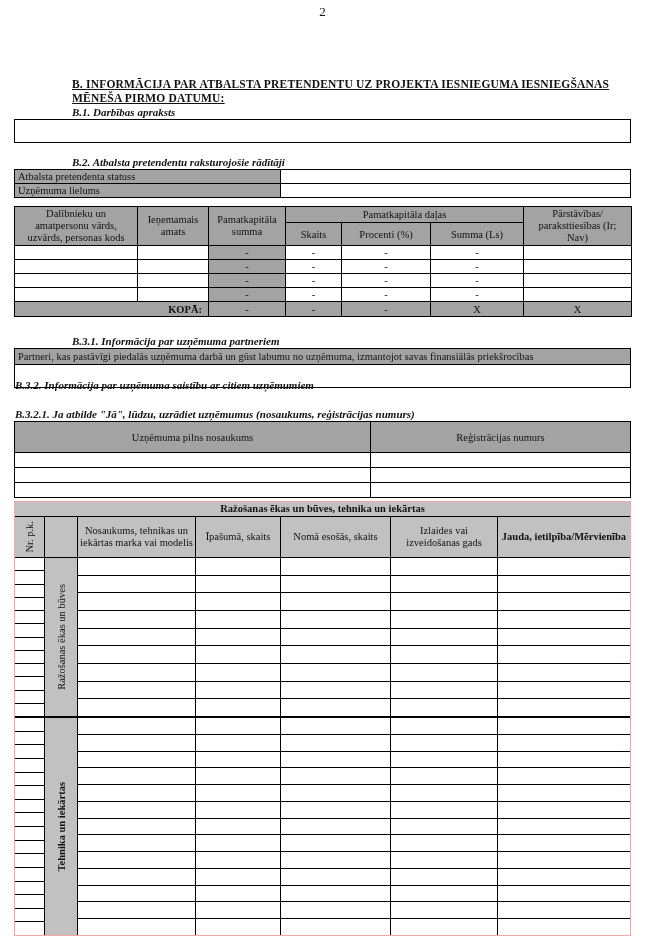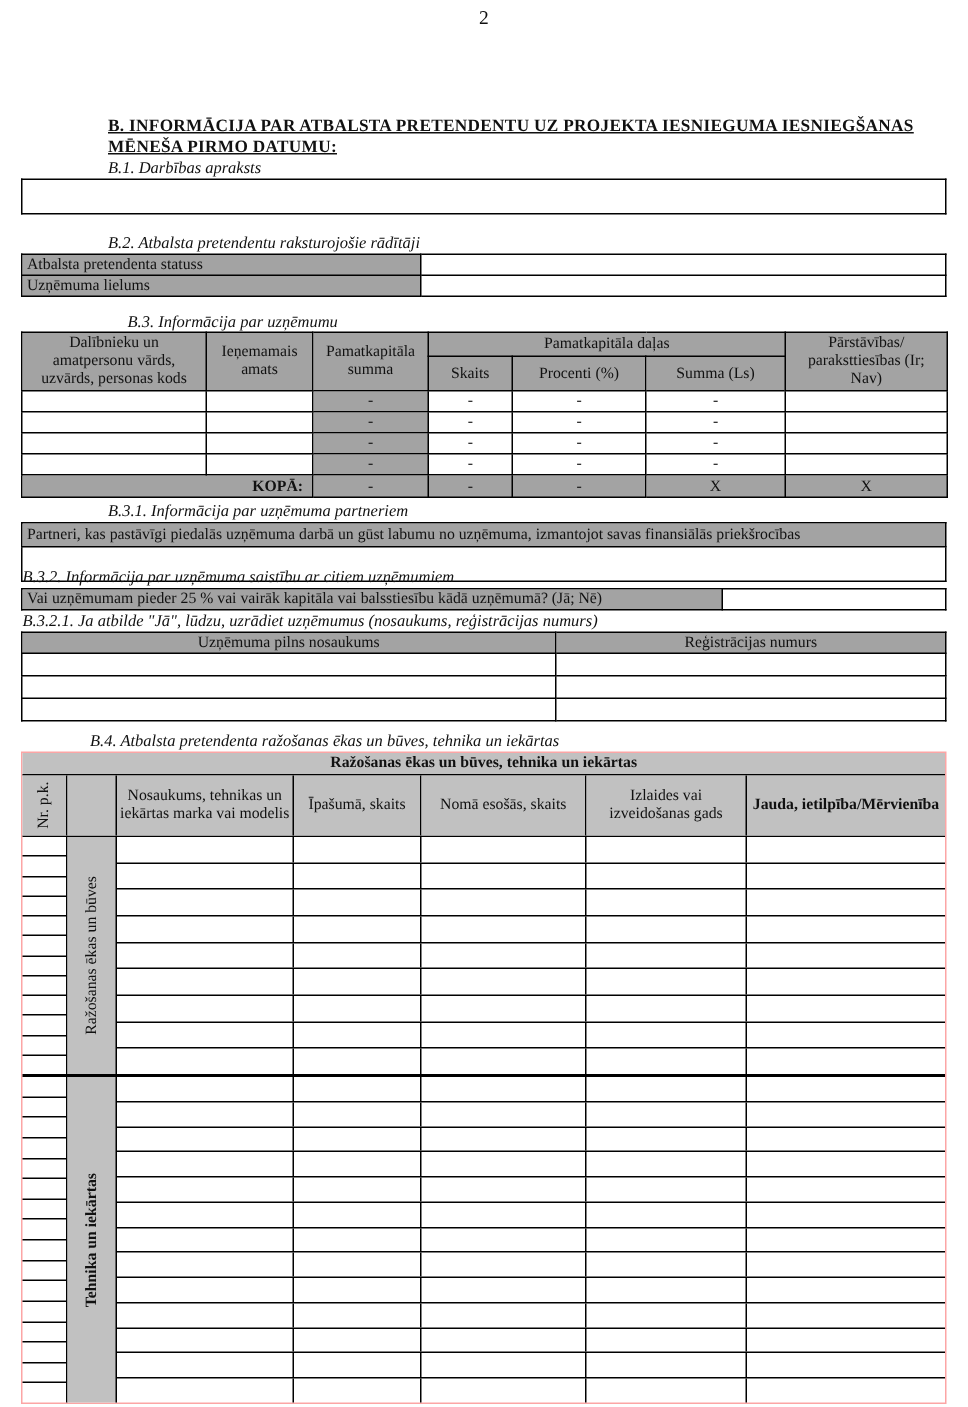--- a/index.html
+++ b/index.html
@@ -3,29 +3,29 @@
 <meta charset="utf-8">
 <style>
   html,body{margin:0;padding:0;background:#fff;}
   .page{position:relative;width:645px;height:938px;background:#fff;overflow:hidden;
         font-family:"Liberation Serif","DejaVu Serif",serif;color:#111;font-size:10.5px;}
   .abs{position:absolute;}
   
   .page-num{top:4px;left:0;width:645px;text-align:center;font-size:13px;}
   .main-heading{top:77px;left:72px;width:555px;font-weight:bold;font-size:11.5px;line-height:14px;
                 text-decoration:underline;letter-spacing:.2px;}
-  .sec-heading{font-weight:normal;font-style:italic;font-size:11px;white-space:nowrap;}
+  .sec-heading{font-weight:bold;font-style:italic;font-size:11px;white-space:nowrap;}
   
   table{border-collapse:collapse;table-layout:fixed;width:617px;}
   td{border:1px solid #000;padding:1px 3px;vertical-align:middle;overflow:hidden;}
   .fill{background:#a3a3a3;}
   .ctr{text-align:center;}
   .ital{font-style:italic;}
   .bold{font-weight:bold;}
-  .h14{height:14px;} .h15{height:13px;} .h16{height:14px;font-family:Liberation Serif, serif;} .h17{height:15px;}
+  .h14{height:14px;} .h15{height:13px;} .h16{height:31px;font-family:Liberation Serif, serif;} .h17{height:15px;}
   .h20{height:19px;} .h21{height:20px;}
   
   .b4-table{position:absolute;left:14px;top:501px;width:615px;border:1px solid #fca5a5;
             box-sizing:content-box;}
   .b4-title-row{height:14px;line-height:14px;background:#c1c1c1;border-bottom:1px solid #000;
                 font-weight:bold;text-align:center;}
   .b4-header{display:flex;height:40px;border-bottom:1px solid #000;}
   .b4-header > div{background:#c1c1c1;border-right:1px solid #000;display:flex;
                    align-items:center;justify-content:center;text-align:center;
                    line-height:12px;padding:1px;box-sizing:border-box;}
@@ -84,21 +84,21 @@
       <td></td>
     </tr>
     <tr class="h14">
       <td class="fill">Uzņēmuma lielums</td>
       <td></td>
     </tr>
   </tbody>
     </table>
 
   <div class="abs sec-heading" style="top:209px;left:85px;">B.3. Informācija par uzņēmumu</div>
-  <table class="abs" style="top:221px;left:14px;">
+  <table class="abs" style="top:206px;left:14px;">
     <colgroup>
       <col style="width:123px">
         <col style="width:71px">
         <col style="width:77px">
       <col style="width:56px">
         <col style="width:89px">
         <col style="width:93px">
         <col style="width:108px">
     </colgroup>
     <tbody>
@@ -167,32 +167,20 @@
         <tr>
           <td class="fill h15">Partneri, kas pastāvīgi piedalās uzņēmuma darbā un gūst labumu no uzņēmuma, izmantojot savas finansiālās priekšrocības</td>
         </tr>
     <tr>
           <td class="h21"></td>
         </tr>
   </tbody>
     </table>
 
   <div class="abs sec-heading" style="top:379px;left:15px;">B.3.2. Informācija par uzņēmuma saistību ar citiem uzņēmumiem</div>
-  <table class="abs" style="top:392px;left:14px;">
-    <colgroup>
-        <col style="width:467px">
-        <col>
-      </colgroup>
-    <tbody>
-        <tr class="h15">
-      <td class="fill">Vai uzņēmumam pieder 25 % vai vairāk kapitāla vai balsstiesību kādā uzņēmumā? (Jā; Nē)</td>
-      <td></td>
-    </tr>
-  </tbody>
-    </table>
 
   <div class="abs sec-heading" style="top:408px;left:15px;">B.3.2.1. Ja atbilde "Jā", lūdzu, uzrādiet uzņēmumus (nosaukums, reģistrācijas numurs)</div>
   <table class="abs" style="top:421px;left:14px;">
     <colgroup>
         <col style="width:356px">
         <col>
       </colgroup>
     <tbody>
         <tr class="h16">
       <td class="fill ctr">Uzņēmuma pilns nosaukums</td>
@@ -206,21 +194,20 @@
           <td></td>
           <td></td>
         </tr>
     <tr class="h17">
           <td></td>
           <td></td>
         </tr>
   </tbody>
     </table>
 
-  <div class="abs sec-heading" style="top:488px;left:60px;">B.4. Atbalsta pretendenta ražošanas ēkas un būves, tehnika un iekārtas</div>
   <div class="b4-table">
     <div class="b4-title-row">Ražošanas ēkas un būves, tehnika un iekārtas</div>
     <div class="b4-header">
       <div class="w-nr">
         <span class="vtext">Nr. p.k.</span>
       </div>
       <div class="w-band"></div>
       <div class="w-c1">Nosaukums, tehnikas un iekārtas marka vai modelis</div>
       <div class="w-c2">Īpašumā, skaits</div>
       <div class="w-c3">Nomā esošās, skaits</div>

